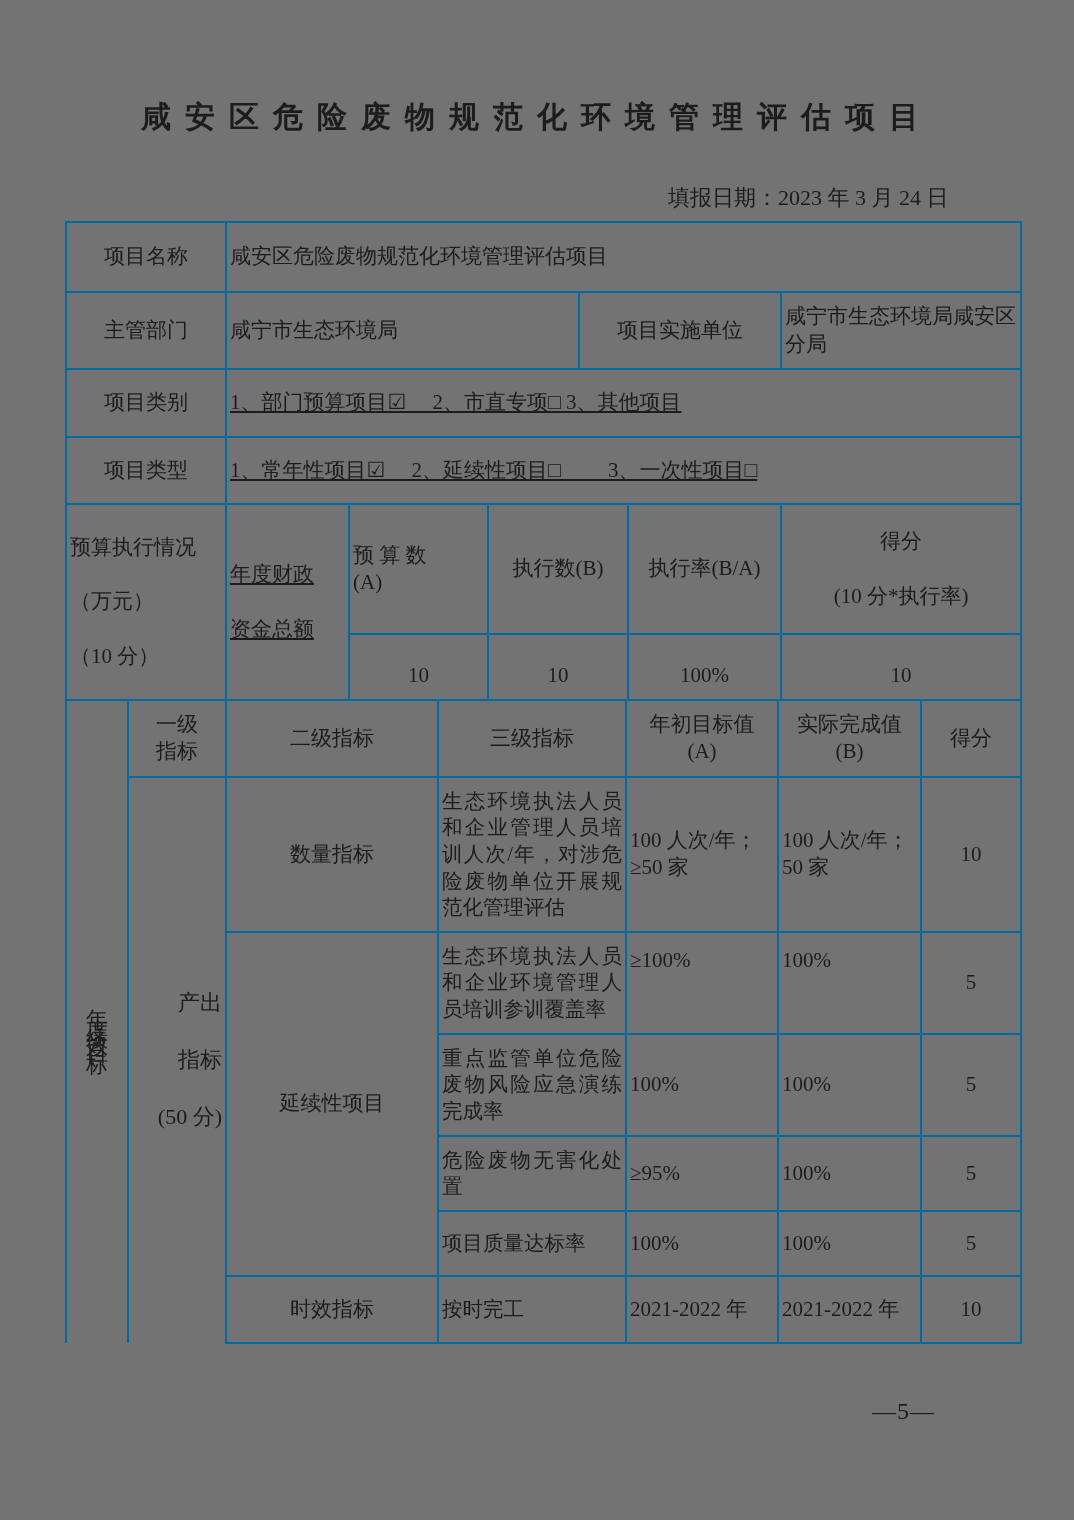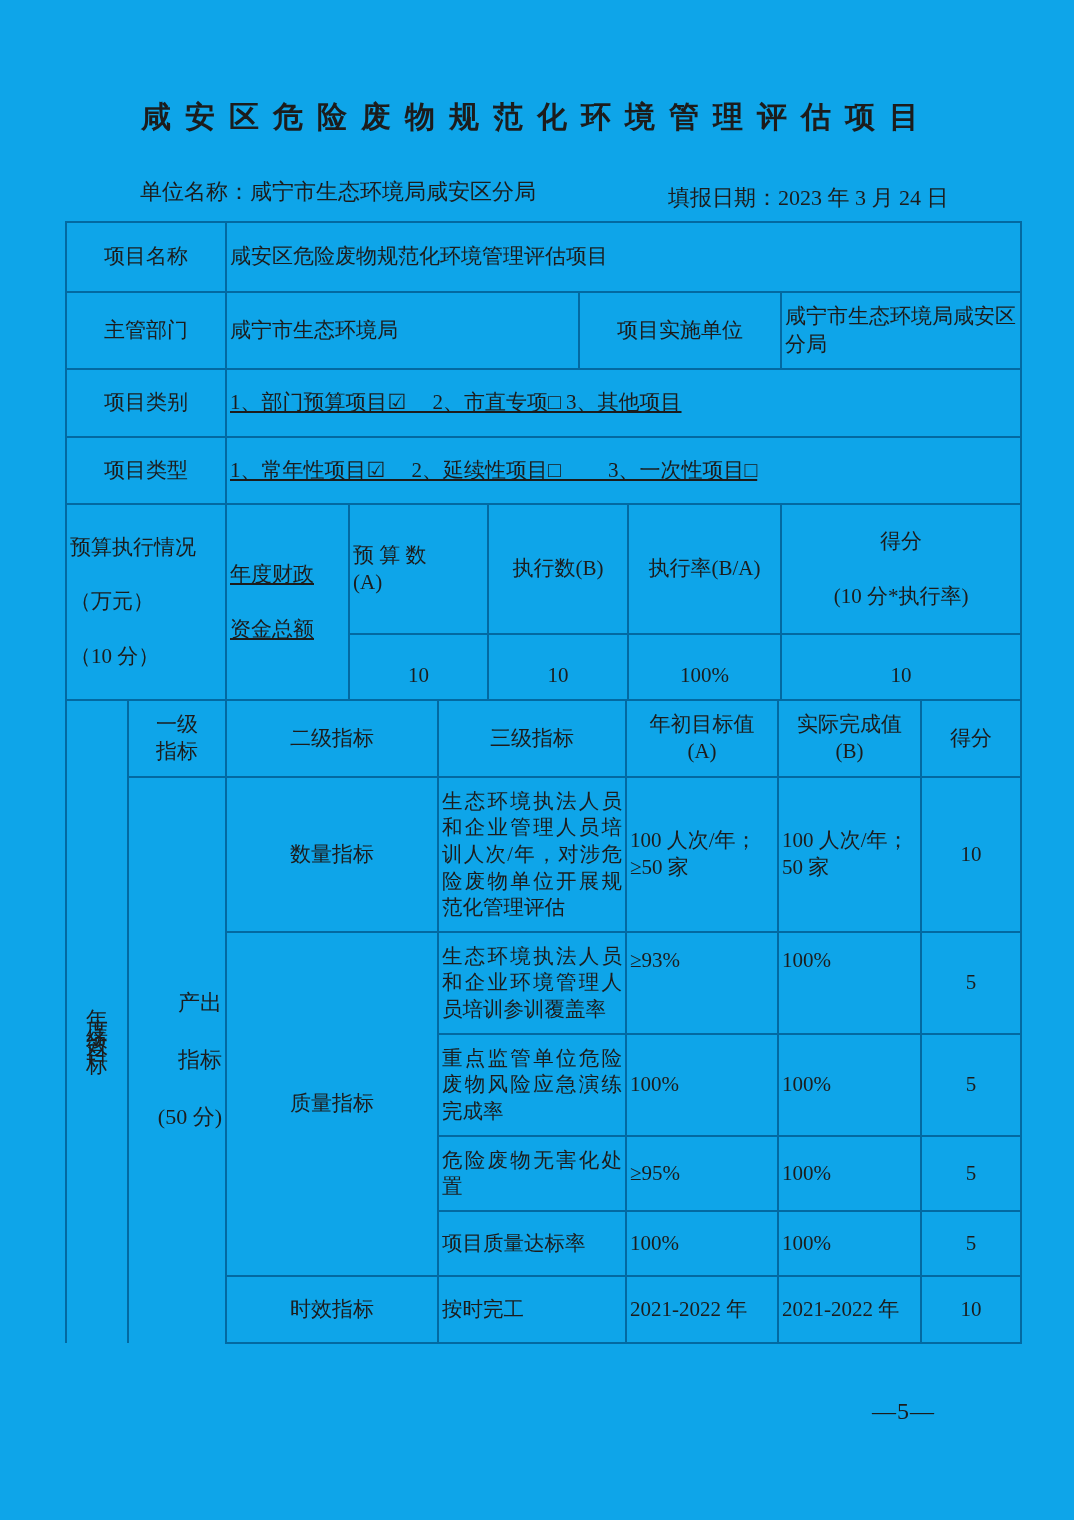--- a/index.html
+++ b/index.html
@@ -1,21 +1,21 @@
 <!DOCTYPE html>
 <html><head>
 <meta charset="utf-8">
 <style>
   html,body { margin:0; padding:0; background:#e8e8e8; }
   .page {
     position: relative;
     width: 1074px;
     height: 1520px;
     margin: 0 auto;
-    background: #0ea5e9;
+    background: #737373;
     font-family: "Liberation Serif", "DejaVu Serif", serif;
     color: #1c1c1c;
     overflow: hidden;
   }
   .doc-title {
     margin-top: 100px;
     text-align: center;
     font-size: 30px;
     font-weight: bold;
     letter-spacing: 7px;
@@ -87,21 +87,20 @@
   }
 </style>
 </head>
 <body>
 
 <div class="page">
 
   <div class="doc-title" style="letter-spacing:14px;">咸安区危险废物规范化环境管理评估项目</div>
 
   <div class="meta-row">
-    <span class="meta-unit">单位名称：咸宁市生态环境局咸安区分局</span>
     <span class="meta-date">填报日期：2023 年 3 月 24 日</span>
   </div>
 
   <table class="doc t1" style="margin-top:12px;">
     <colgroup>
       <col style="width:160px">
         <col style="width:123px">
         <col style="width:139px">
       <col style="width:91px">
         <col style="width:49px">
@@ -184,23 +183,23 @@
 指标
 
 (50 分)</td>
       <td class="c">数量指标</td>
       <td class="just">生态环境执法人员和企业管理人员培训人次/年，对涉危险废物单位开展规范化管理评估</td>
       <td class="val">100 人次/年；≥50 家</td>
       <td class="val">100 人次/年；50 家</td>
       <td class="c score-top">10</td>
     </tr>
     <tr style="height:84px">
-      <td rowspan="4" class="c">质量指标</td>
+      <td rowspan="4" class="c">延续性项目</td>
       <td class="just">生态环境执法人员和企业环境管理人员培训参训覆盖率</td>
-      <td class="val" style="vertical-align:top; padding-top:14px;">≥93%</td>
+      <td class="val" style="vertical-align:top; padding-top:14px;">≥100%</td>
       <td class="val" style="vertical-align:top; padding-top:14px;">100%</td>
       <td class="score-cell">5</td>
     </tr>
     <tr style="height:90px">
       <td class="just">重点监管单位危险废物风险应急演练完成率</td>
       <td class="val">100%</td>
       <td class="val">100%</td>
       <td class="score-cell">5</td>
     </tr>
     <tr style="height:68px">

